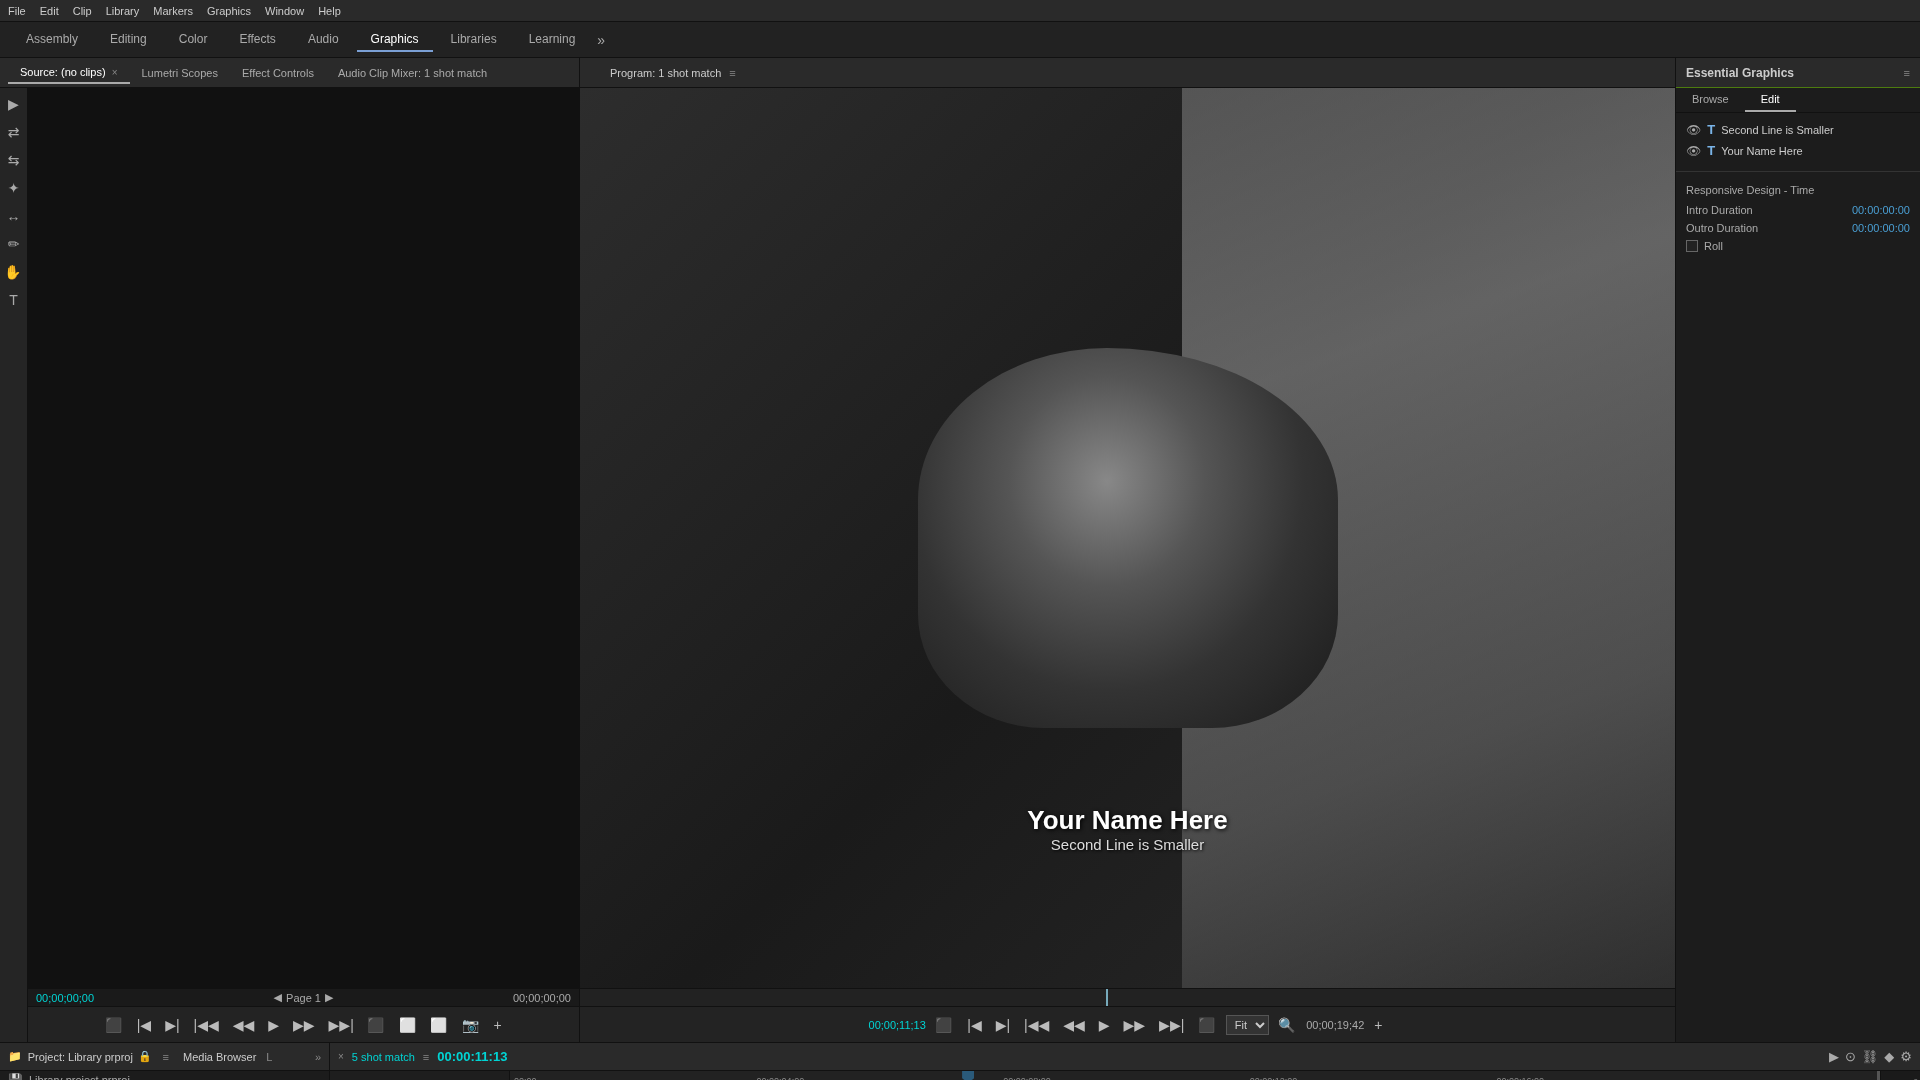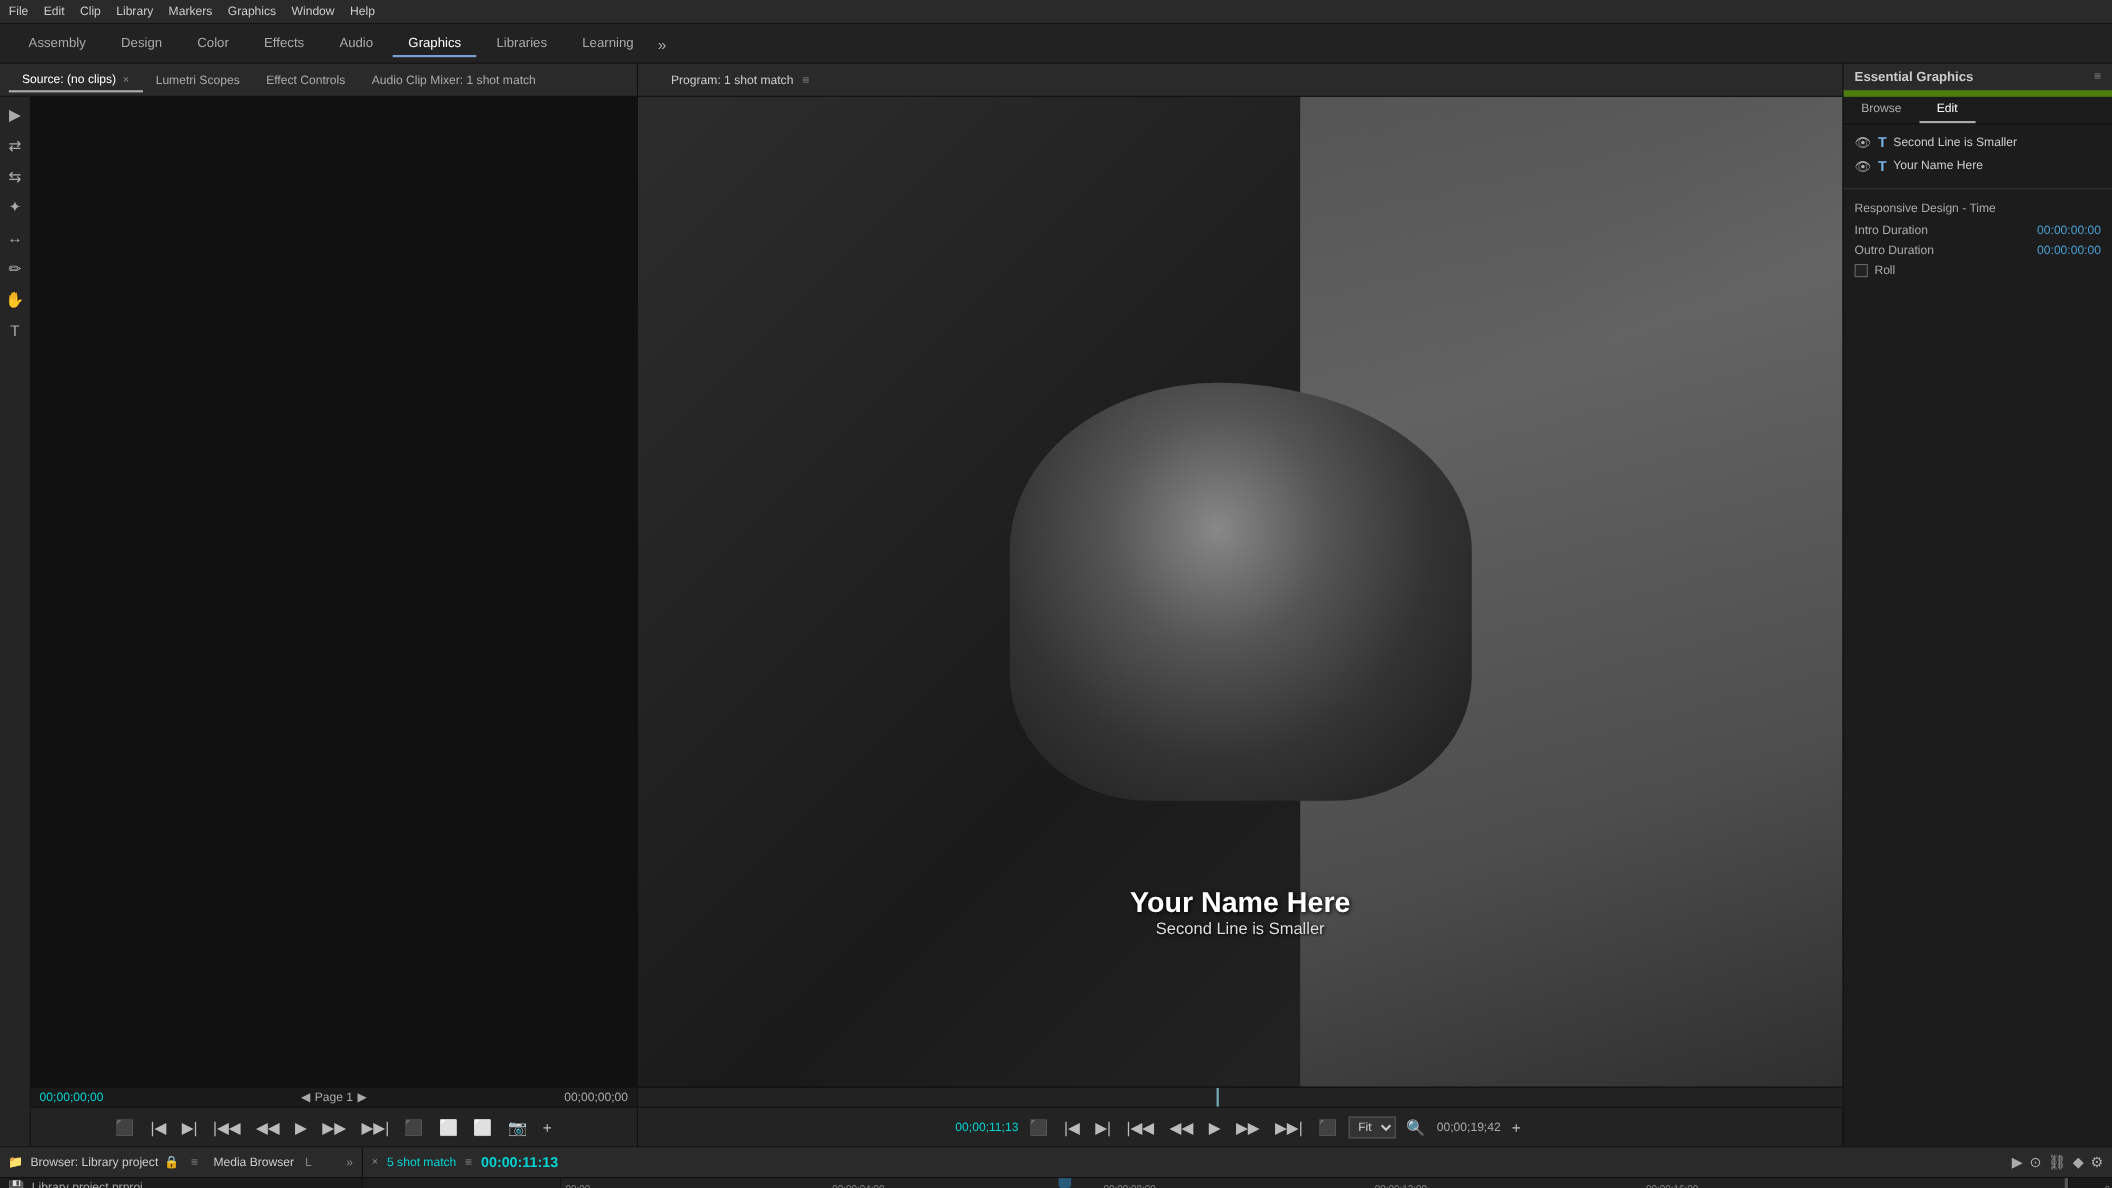--- a/index.html
+++ b/index.html
@@ -59,21 +59,21 @@
     #timeline-tools { display: flex; gap: 6px; margin-left: auto; }
     .tl-tool { color: #aaa; cursor: pointer; font-size: 13px; }
 
     
     #project-panel { width: 330px; background: #1c1c1c; border-right: 1px solid #111; display: flex; flex-direction: column; }
     #project-header { background: #2a2a2a; height: 28px; display: flex; align-items: center; padding: 0 8px; gap: 6px; border-bottom: 1px solid #111; }
     #project-title { color: #ccc; font-size: 11px; }
 
     
     #eg-panel { width: 245px; background: #1c1c1c; border-left: 1px solid #111; display: flex; flex-direction: column; }
-    #eg-header { background: #2a2a2a; height: 30px; display: flex; align-items: center; padding: 0 10px; gap: 8px; border-bottom: 6px solid #4d7c0f; }
+    #eg-header { background: #2a2a2a; height: 30px; display: flex; align-items: center; padding: 0 10px; gap: 8px; border-bottom: 1px solid #4d7c0f; }
     #eg-title { color: #ccc; font-size: 12px; font-weight: bold; }
     #eg-tabs { display: flex; gap: 0; border-bottom: 1px solid #111; }
     .eg-tab { padding: 5px 16px; color: #aaa; font-size: 11px; cursor: pointer; }
     .eg-tab.active { color: #fff; border-bottom: 2px solid #aaa; }
     #eg-layers { padding: 6px 0; }
     .eg-layer { display: flex; align-items: center; padding: 3px 10px; gap: 6px; cursor: pointer; }
     .eg-eye { color: #aaa; font-size: 12px; }
     .eg-type-icon { color: #7ab4e8; font-size: 13px; font-weight: bold; }
     .eg-layer-name { color: #ccc; font-size: 11px; }
     #eg-divider { height: 1px; background: #333; margin: 4px 0; }
@@ -123,21 +123,21 @@
   <span>Clip</span>
   <span>Library</span>
   <span>Markers</span>
   <span>Graphics</span>
   <span>Window</span>
   <span>Help</span>
 </div>
 
 <div id="workspace-tabs">
   <div class="ws-tab">Assembly</div>
-  <div class="ws-tab">Design</div>
+  <div class="ws-tab">Editing</div>
   <div class="ws-tab">Color</div>
   <div class="ws-tab">Effects</div>
   <div class="ws-tab">Audio</div>
   <div class="ws-tab active">Graphics</div>
   <div class="ws-tab">Libraries</div>
   <div class="ws-tab">Learning</div>
   <div id="ws-more">»</div>
 </div>
 
 <div id="main">
@@ -274,21 +274,21 @@
     </div>
   </div>
 
 </div>
 
 <div id="bottom-area">
 
   <div id="project-panel">
     <div id="project-header">
       <span style="color:#888;">📁</span>
-      <span id="project-title">Browser: Library project</span>
+      <span id="project-title">Project: Library prproj</span>
       <span style="color:#888;">🔒</span>
       <span style="color:#888;margin-left:4px;">≡</span>
       <span style="color:#ccc;margin-left:8px;">Media Browser</span>
       <span style="color:#888;margin-left:4px;">L</span>
       <span style="color:#888;margin-left:auto;">»</span>
     </div>
     <div style="padding:2px 8px;display:flex;align-items:center;gap:6px;">
       <span style="color:#888;font-size:12px;">💾</span>
       <span style="color:#aaa;font-size:11px;">Library project.prproj</span>
     </div>

